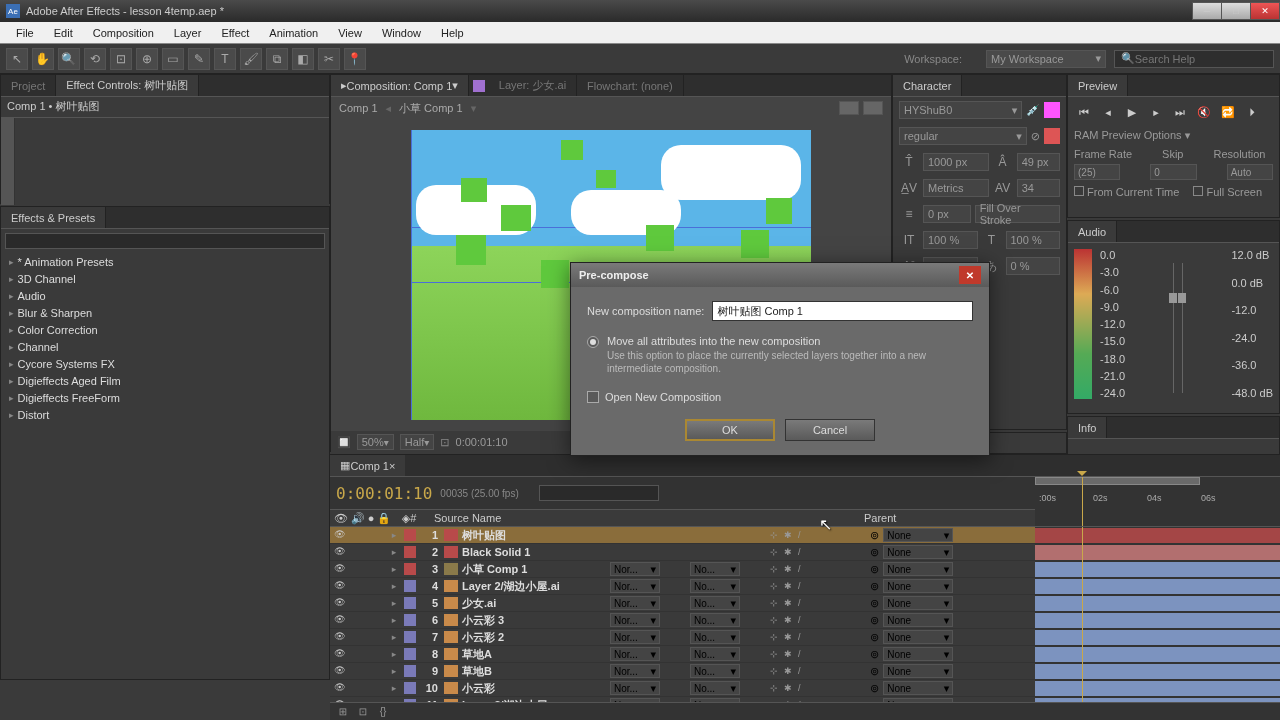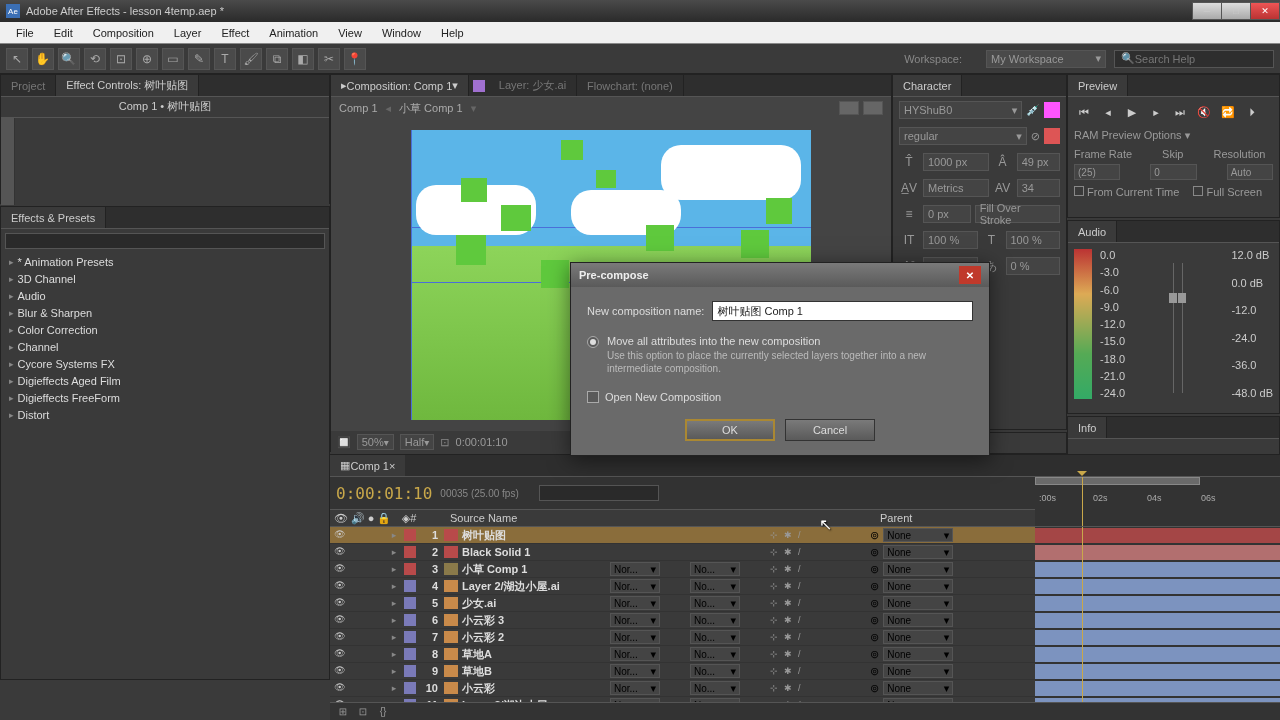--- a/index.html
+++ b/index.html
@@ -28,21 +28,21 @@
 .main { display: flex; height: 606px; }
 .col-left { width: 330px; display: flex; flex-direction: column; }
 .col-center { width: 562px; display: flex; flex-direction: column; }
 .col-right { width: 175px; display: flex; flex-direction: column; }
 .col-preview { width: 213px; display: flex; flex-direction: column; }
 
 .panel { background: #3a3a3a; border: 1px solid #222; }
 .panel-tabs { height: 22px; background: #2e2e2e; display: flex; align-items: center; border-bottom: 1px solid #555; }
 .panel-tab { padding: 0 10px; height: 100%; display: flex; align-items: center; color: #ccc; background: #3a3a3a; border-right: 1px solid #222; }
 .panel-tab.dim { color: #777; background: #2e2e2e; }
-.footage-line { height: 20px; background: #3a3a3a; color: #ccc; padding: 2px 6px; text-align: center; }
+.footage-line { height: 20px; background: #3a3a3a; color: #ccc; padding: 2px 6px; }
 
 
 .project-body { height: 88px; background: #3a3a3a; border-top: 1px solid #555; display:flex; }
 .project-body .thumb { width:14px; background:#555; border-right:1px solid #333; }
 
 
 .comp-tabs { display: flex; height: 22px; background: #2e2e2e; border-bottom: 1px solid #555; }
 .comp-header { height: 22px; background: #444; display:flex; align-items:center; padding:0 8px; color:#aaa; gap:8px; }
 .comp-header .mini { width:20px; height:14px; background:#666; border:1px solid #555; }
 .comp-view { position: relative; height: 312px; background: #444; display:flex; align-items:center; justify-content:center; overflow:hidden; }
@@ -451,21 +451,21 @@
         <div class="tl-search"></div>
       </div>
       <div class="tl-cols-header">
         <div style="width:58px;display:flex;gap:3px;padding:0 4px;align-items:center;">
             <span>👁</span>
             <span>🔊</span>
             <span>●</span>
             <span>🔒</span>
           </div>
         <div style="width:42px;display:flex;align-items:center;justify-content:center;"><span>◈</span> #</div>
-        <div style="width:170px;padding-left:4px;display:flex;align-items:center;margin-left:16px;">Source Name</div>
+        <div style="width:170px;padding-left:4px;display:flex;align-items:center;">Source Name</div>
         <div style="width:80px;"></div>
         <div style="width:80px;"></div>
         <div style="width:100px;"></div>
         <div style="width:110px;padding-left:4px;display:flex;align-items:center;">Parent</div>
       </div>
     </div>
     <div class="tl-track-area" style="flex:1;">
       <div class="tl-ruler" style="height:50px;">
         <div class="work-area-bar" style="width:165px;"></div>
         <span class="tl-tick" style="left:4px">:00s</span>

